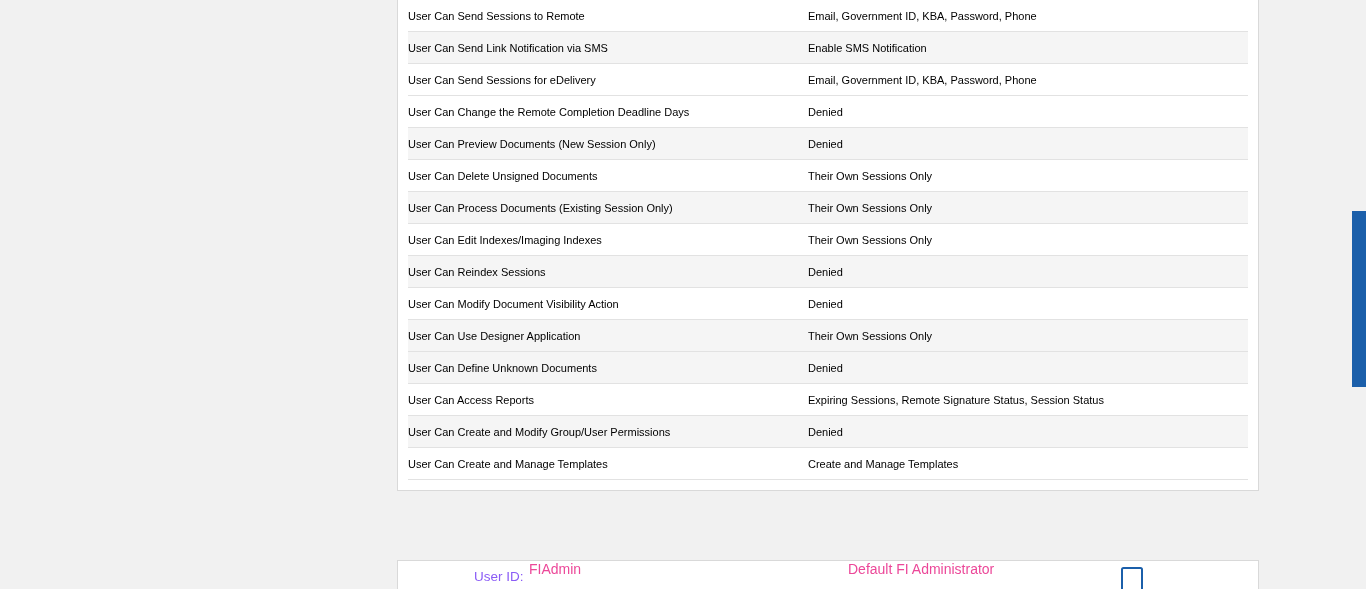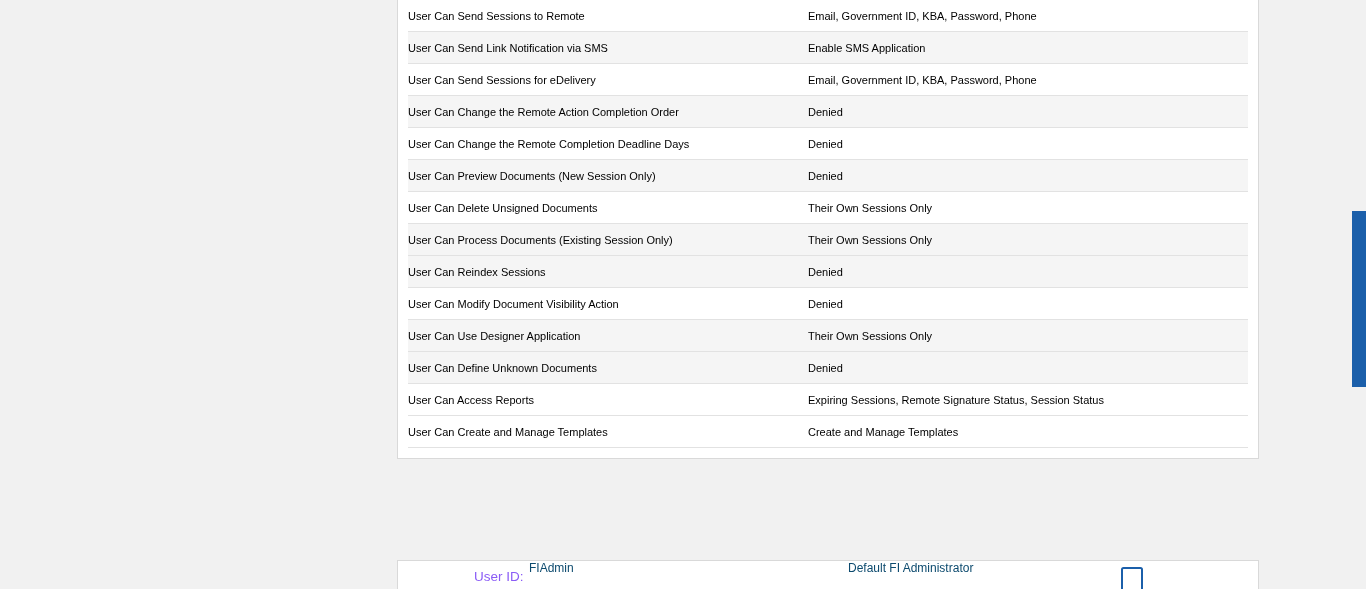--- a/index.html
+++ b/index.html
@@ -88,22 +88,22 @@
   }
   .field-label {
     position: absolute;
     top: 8px;
     font-size: 13.5px;
     color: #8b5cf6;
   }
   .field-value {
     position: absolute;
     top: 0;
-    font-size: 12px;
-    color: #0c4a6e;
+    font-size: 14px;
+    color: #ec4899;
   }
   #userid-label { left: 76px; }
   #userid-value { left: 131px; }
   #name-label  { left: 399px; margin-top: 32px; }
   #name-value  { left: 450px; }
   .card-icon {
     position: absolute;
     left: 721px;
     top: 6px;
     width: 28px;
@@ -128,44 +128,44 @@
 
   <div class="permissions-panel">
     <table class="perm-table">
       <tbody>
         <tr class="odd-row">
           <td class="perm-name">User Can Send Sessions to Remote</td>
           <td class="perm-value">Email, Government ID, KBA, Password, Phone</td>
         </tr>
         <tr class="even-row">
           <td class="perm-name">User Can Send Link Notification via SMS</td>
-          <td class="perm-value">Enable SMS Application</td>
+          <td class="perm-value">Enable SMS Notification</td>
         </tr>
         <tr class="odd-row">
           <td class="perm-name">User Can Send Sessions for eDelivery</td>
           <td class="perm-value">Email, Government ID, KBA, Password, Phone</td>
         </tr>
-        <tr class="even-row">
-          <td class="perm-name">User Can Change the Remote Action Completion Order</td>
-          <td class="perm-value">Denied</td>
-        </tr>
         <tr class="odd-row">
           <td class="perm-name">User Can Change the Remote Completion Deadline Days</td>
           <td class="perm-value">Denied</td>
         </tr>
         <tr class="even-row">
           <td class="perm-name">User Can Preview Documents (New Session Only)</td>
           <td class="perm-value">Denied</td>
         </tr>
         <tr class="odd-row">
           <td class="perm-name">User Can Delete Unsigned Documents</td>
           <td class="perm-value">Their Own Sessions Only</td>
         </tr>
         <tr class="even-row">
           <td class="perm-name">User Can Process Documents (Existing Session Only)</td>
+          <td class="perm-value">Their Own Sessions Only</td>
+        </tr>
+        <tr class="odd-row">
+          <td class="perm-name">User Can Edit Indexes/Imaging Indexes</td>
           <td class="perm-value">Their Own Sessions Only</td>
         </tr>
         <tr class="even-row">
           <td class="perm-name">User Can Reindex Sessions</td>
           <td class="perm-value">Denied</td>
         </tr>
         <tr class="odd-row">
           <td class="perm-name">User Can Modify Document Visibility Action</td>
           <td class="perm-value">Denied</td>
         </tr>
@@ -173,20 +173,24 @@
           <td class="perm-name">User Can Use Designer Application</td>
           <td class="perm-value">Their Own Sessions Only</td>
         </tr>
         <tr class="even-row">
           <td class="perm-name">User Can Define Unknown Documents</td>
           <td class="perm-value">Denied</td>
         </tr>
         <tr class="odd-row">
           <td class="perm-name">User Can Access Reports</td>
           <td class="perm-value">Expiring Sessions, Remote Signature Status, Session Status</td>
+        </tr>
+        <tr class="even-row">
+          <td class="perm-name">User Can Create and Modify Group/User Permissions</td>
+          <td class="perm-value">Denied</td>
         </tr>
         <tr class="odd-row">
           <td class="perm-name">User Can Create and Manage Templates</td>
           <td class="perm-value">Create and Manage Templates</td>
         </tr>
       </tbody>
     </table>
   </div>
 
   <div class="user-card">

